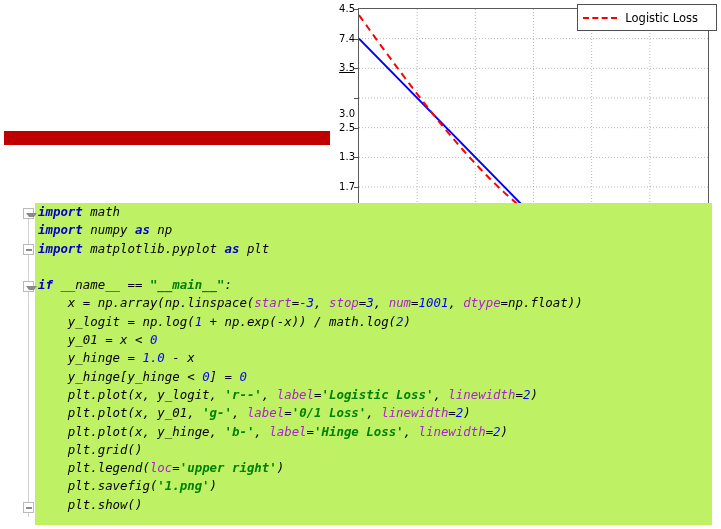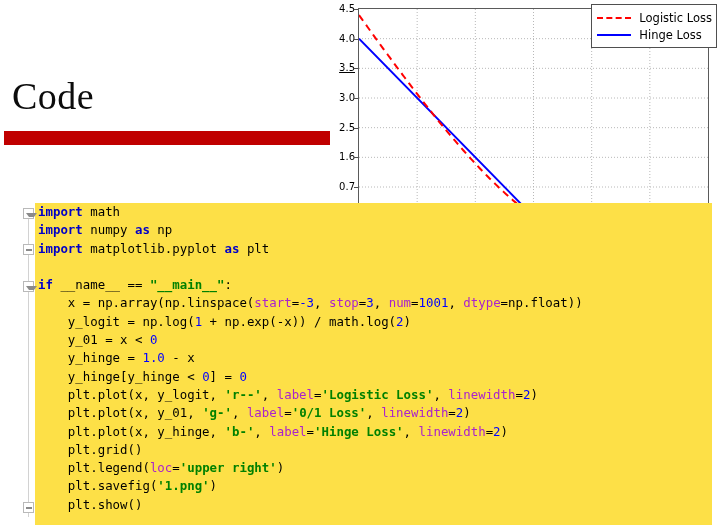--- a/index.html
+++ b/index.html
@@ -37,21 +37,22 @@
     background: #c00000;
   }
 
   
   #code-panel {
     position: absolute;
     left: 22px;
     top: 203px;
     width: 690px;
     height: 322px;
-    background: #fde047;
+    background: #bef264;
+    font-style: italic;
   }
   #code-gutter {
     position: absolute;
     left: 0px;
     top: 0px;
     width: 13px;
     height: 322px;
     background: #ffffff;
   }
   #gutter-line {
@@ -164,21 +165,21 @@
     background: #4d4d4d;
   }
 
   
   #chart-legend {
     position: absolute;
     right: 4px;
     top: 4px;
     background: #ffffff;
     border: 1px solid #4f4f4f;
-    padding: 4px 4px 4px 5px;
+    padding: 4px 18px 4px 5px;
     box-sizing: border-box;
   }
   .legend-row {
     display: flex;
     align-items: center;
     height: 17px;
   }
   .legend-swatch {
     width: 34px;
     height: 12px;
@@ -204,35 +205,34 @@
     font-size: 11.5px;
     color: #000000;
     white-space: nowrap;
   }
 </style>
 </head>
 <body>
 
 <div id="page">
 
-  <div id="slide-title">Code</div>
   <div id="title-rule"></div>
 
   <div id="chart-figure">
 
     <div id="ytick-labels">
         <div class="ytick-label" style="top: 270px; left: -9px;">0.0</div>
         <div class="ytick-label" style="top: 240.333px; left: -9px;">0.5</div>
         <div class="ytick-label" style="top: 210.667px; left: -9px;">1.0</div>
-        <div class="ytick-label" style="top: 181px; left: -9px;">0.7</div>
-        <div class="ytick-label" style="top: 151.333px; left: -9px;">1.6</div>
+        <div class="ytick-label" style="top: 181px; left: -9px;">1.7</div>
+        <div class="ytick-label" style="top: 151.333px; left: -9px;">1.3</div>
         <div class="ytick-label" style="top: 121.667px; left: -9px;">2.5</div>
-        <div class="ytick-label" style="top: 92px; left: -9px;">3.0</div>
+        <div class="ytick-label" style="top: 108px; left: -9px;">3.0</div>
         <div class="ytick-label" style="top: 62.3333px; left: -9px; text-decoration: underline;">3.5</div>
-        <div class="ytick-label" style="top: 32.6667px; left: -9px;">4.0</div>
+        <div class="ytick-label" style="top: 32.6667px; left: -9px;">7.4</div>
         <div class="ytick-label" style="top: 3px; left: -9px;">4.5</div>
       </div>
     <div id="xtick-labels">
         <div class="xtick-label" style="left: 17px;">−3</div>
         <div class="xtick-label" style="left: 75.1667px;">−2</div>
         <div class="xtick-label" style="left: 133.333px;">−1</div>
         <div class="xtick-label" style="left: 191.5px;">0</div>
         <div class="xtick-label" style="left: 249.667px;">1</div>
         <div class="xtick-label" style="left: 307.833px;">2</div>
         <div class="xtick-label" style="left: 366px;">3</div>
@@ -278,26 +278,20 @@
         </svg>
     </div>
 
     <div id="chart-legend">
         <div class="legend-row">
           <span class="legend-swatch dashed">
             <i style="border-top-color: rgb(255, 0, 0);"></i>
           </span>
           <span class="legend-label">Logistic Loss</span>
         </div>
-        <div class="legend-row">
-          <span class="legend-swatch">
-            <i style="background: rgb(0, 0, 255);"></i>
-          </span>
-          <span class="legend-label">Hinge Loss</span>
-        </div>
       </div>
   </div>
 
   <div id="code-panel">
     <div id="code-gutter">
       <div id="gutter-line"></div>
     <div class="fold-marker" style="top: 5px;"></div>
         <div class="fold-marker collapsed" style="top: 41px;"></div>
         <div class="fold-marker" style="top: 78px;"></div>
         <div class="fold-marker collapsed" style="top: 299px;"></div>

